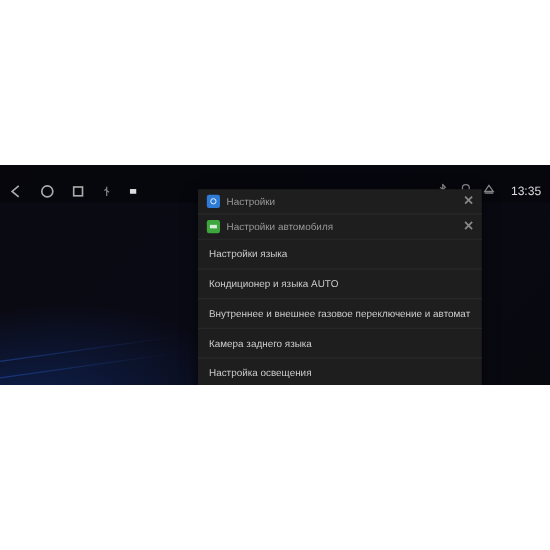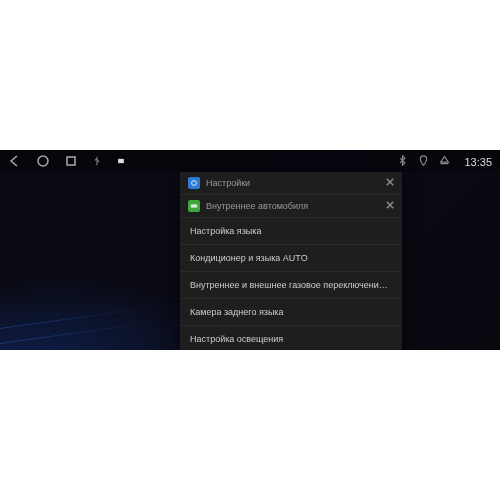--- a/index.html
+++ b/index.html
@@ -14,23 +14,23 @@
       position: absolute;
       top: 150px;
       left: 0;
       width: 500px;
       height: 200px;
       background: linear-gradient(135deg, #0a0a12 0%, #0a0a15 50%, #08080f 100%);
       overflow: hidden;
     }
     .statusbar {
       display: flex;
-      align-items: flex-end;
+      align-items: flex-start;
       height: 22px;
-      padding: 4px 8px;
+      padding: 17px 8px;
       background: rgba(0,0,0,0.3);
       color: #ccc;
       font-size: 10px;
     }
     .nav-left { display: flex; align-items: center; gap: 14px; }
     .nav-icon { display: inline-flex; align-items: center; justify-content: center; width: 14px; height: 14px; }
     .nav-icon svg { width: 14px; height: 14px; stroke: #aaa; fill: none; stroke-width: 1.5; }
     .status-right { margin-left: auto; display: flex; align-items: center; gap: 10px; }
     .status-right svg { width: 11px; height: 11px; stroke: #888; fill: none; stroke-width: 1.5; }
     .clock { font-size: 11px; color: #ddd; margin-left: 4px; }
@@ -50,21 +50,21 @@
       left: 0; right: 0;
       height: 1px;
       background: linear-gradient(90deg, rgba(40,90,200,0.6), transparent 70%);
     }
     .wave::before { bottom: 40px; }
     .wave::after { bottom: 55px; }
     .dropdown {
       position: absolute;
       top: 22px;
       left: 180px;
-      width: 222px;
+      width: 258px;
       background: #1e1e1e;
       box-shadow: 0 4px 12px rgba(0,0,0,0.6);
       font-size: 9px;
       color: #ccc;
     }
     .panel-head {
       display: flex;
       align-items: center;
       padding: 5px 8px;
       border-bottom: 1px solid #2a2a2a;
@@ -159,26 +159,26 @@
             <path d="M1 1l8 8M9 1l-8 8"></path>
           </svg>
       </span>
     </div>
     <div class="panel-head">
       <span class="icon-box icon-green">
         <svg viewBox="0 0 10 10" width="8" height="8">
             <rect x="1" y="3" width="8" height="4" fill="#fff" opacity="0.8"></rect>
           </svg>
       </span>
-      <span class="label">Внутреннее автомобиля</span>
+      <span class="label">Настройки автомобиля</span>
       <span class="close">
         <svg viewBox="0 0 10 10">
             <path d="M1 1l8 8M9 1l-8 8"></path>
           </svg>
       </span>
     </div>
-    <div class="menu-item">Настройка языка</div>
+    <div class="menu-item">Настройки языка</div>
     <div class="menu-item">Кондиционер и языка AUTO</div>
     <div class="menu-item">Внутреннее и внешнее газовое переключение и автомат</div>
     <div class="menu-item">Камера заднего языка</div>
     <div class="menu-item">Настройка освещения</div>
   </div>
 </div>
 
 </body></html>

